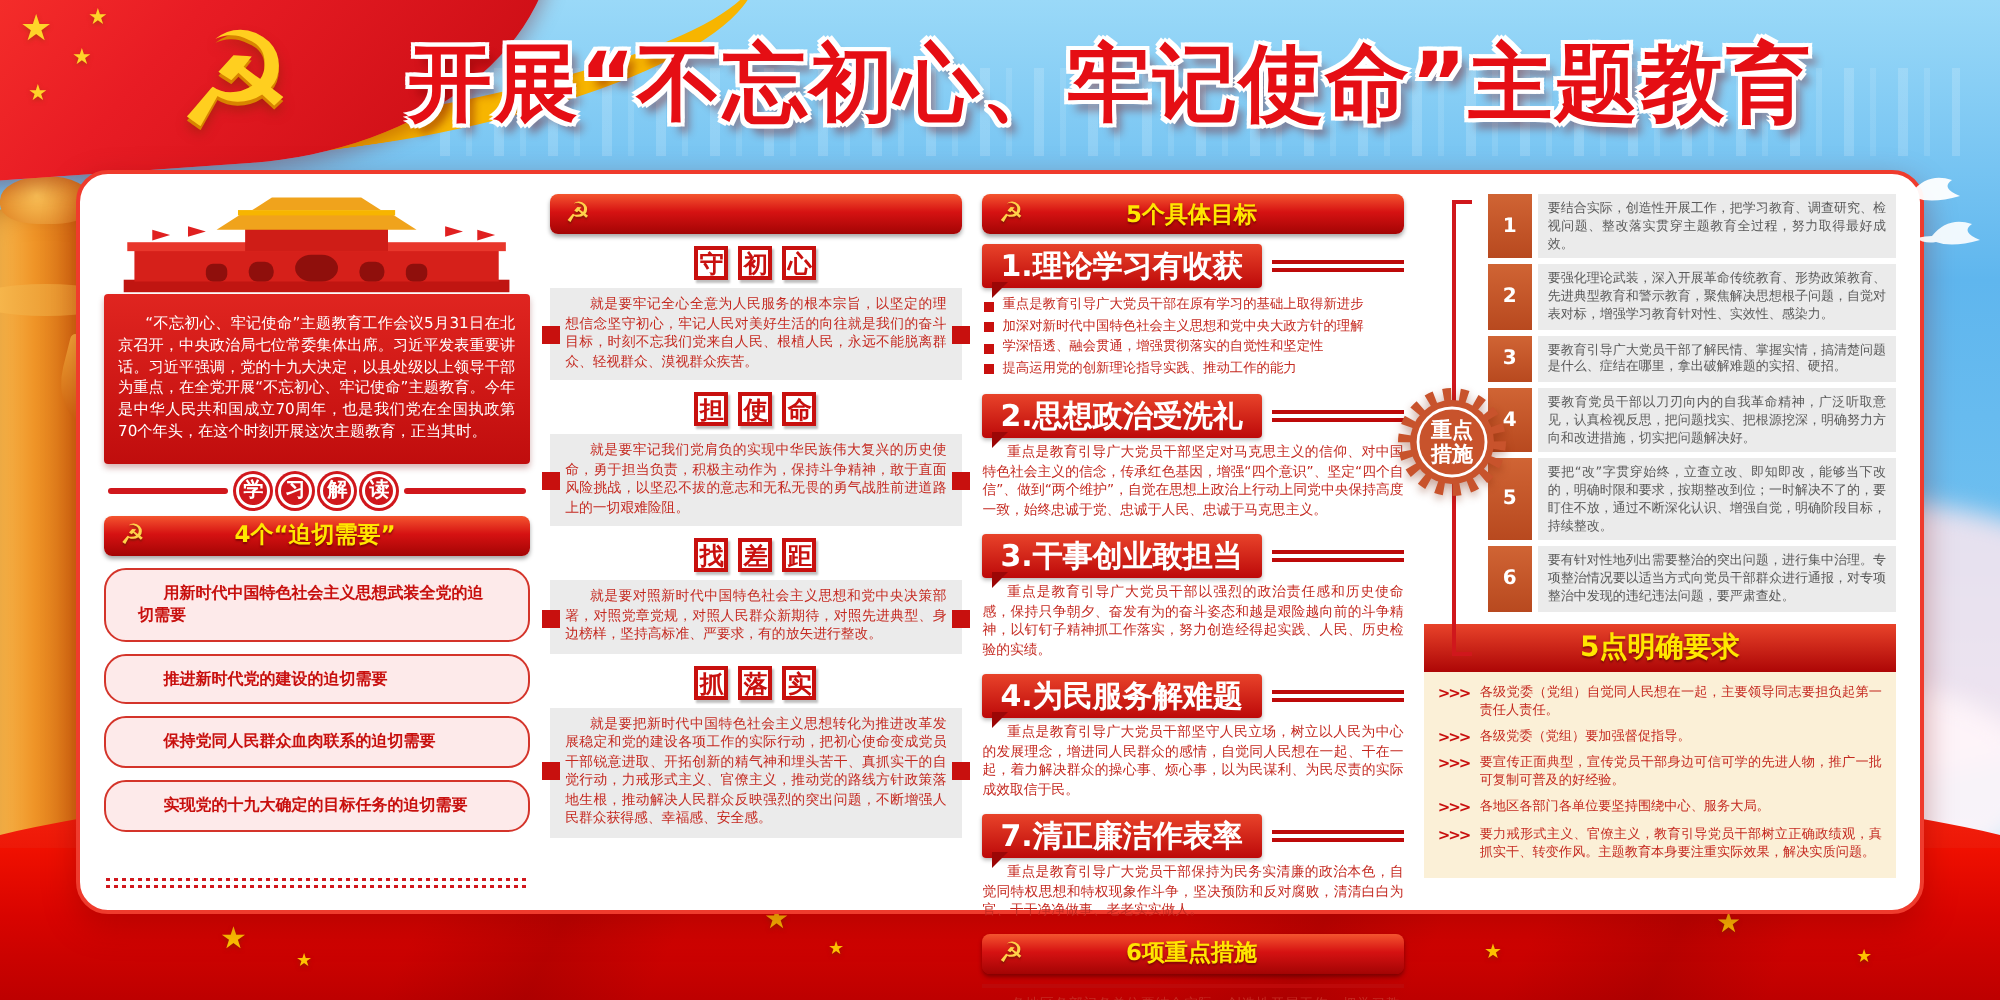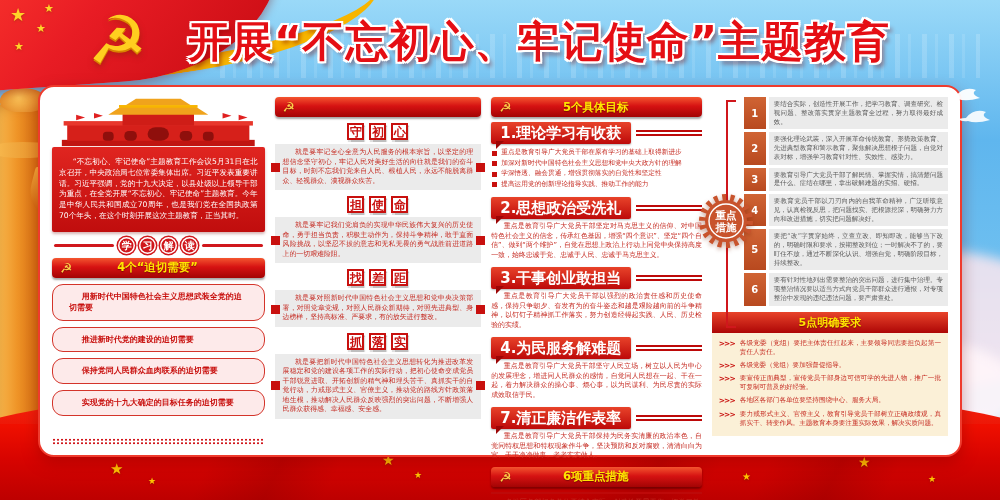--- a/index.html
+++ b/index.html
@@ -22,21 +22,21 @@
   .banner { position:absolute; left:0; top:0; width:1000px; height:86px; z-index:4; }
   .gold-swoosh { position:absolute; left:-40px; top:-46px; width:420px; height:120px;
     border:0 solid transparent; border-bottom:14px solid #f7b500; border-radius:50%;
     transform:rotate(-8deg); z-index:1; }
   .flag { position:absolute; left:-50px; top:-58px; width:330px; height:140px; background:linear-gradient(135deg,#ff3b2f 0%,#e81c24 45%,#c60b12 100%);
     border-radius:0 0 160px 40px / 0 0 110px 50px; transform:rotate(-4deg); z-index:2;
     box-shadow:0 4px 10px rgba(120,0,0,.35); }
   .flag-star { position:absolute; color:#ffd429; text-shadow:0 1px 2px rgba(140,60,0,.5); z-index:3; }
   .emblem-big { position:absolute; left:88px; top:2px; font-size:66px; line-height:78px; color:#ffcf1f;
     text-shadow:0 2px 0 #d88400,0 4px 6px rgba(120,40,0,.5); z-index:4; }
-  .main-title { position:absolute; left:114px; top:14px; width:850px; text-align:center;
+  .main-title { position:absolute; left:130px; top:14px; width:850px; text-align:center;
     font-size:42px; font-weight:bold; letter-spacing:1px; color:#e50e14; z-index:5;
     text-shadow:-2px -2px 0 #fff,2px -2px 0 #fff,-2px 2px 0 #fff,2px 2px 0 #fff,-2px 0 0 #fff,2px 0 0 #fff,0 -2px 0 #fff,0 2px 0 #fff,4px 5px 4px rgba(120,0,0,.45); }
 
   
   .huabiao { position:absolute; left:-6px; top:104px; width:58px; height:330px; z-index:2;
     background:linear-gradient(90deg,#fbc257 0%,#ef9427 40%,#d4690f 80%,#b5560c 100%);
     border-radius:10px 10px 4px 4px; box-shadow:inset 0 0 14px rgba(140,60,0,.5); }
   .huabiao::before { content:""; position:absolute; left:-8px; top:38px; width:74px; height:16px;
     background:linear-gradient(90deg,#fbc257,#e07e16); border-radius:50%; }
   .huabiao::after { content:""; position:absolute; left:6px; top:-16px; width:46px; height:24px;
@@ -118,21 +118,21 @@
     border-left:2.5px solid #d0171c; border-top:2.5px solid #d0171c; border-bottom:2.5px solid #d0171c; }
   .gear-badge { position:absolute; left:-14px; top:96px; z-index:2; filter:drop-shadow(0 2px 2px rgba(120,30,0,.4)); }
   .m-items { display:flex; flex-direction:column; gap:3px; margin-left:32px; }
   .m-item { display:flex; gap:3px; }
   .m-num { flex:0 0 22px; background:linear-gradient(180deg,#d06434,#b8491f); color:#fff;
     font-size:10px; font-weight:bold; display:flex; align-items:center; justify-content:center; }
   .m-text { flex:1; background:#ebebeb; color:#5a5a5a; font-size:6.5px; line-height:1.35;
     padding:3px 5px; text-align:justify; }
   .fivereq { margin-top:6px; }
   .fr-header { background:linear-gradient(180deg,#e8432a,#ad0606); color:#ffe600; text-align:center;
-    font-size:11px; font-weight:bold; padding:3px 0; text-shadow:0 1px 1px rgba(90,0,0,.6); }
+    font-size:14px; font-weight:bold; padding:3px 0; text-shadow:0 1px 1px rgba(90,0,0,.6); }
   .fr-box { background:#fbf0d7; padding:6px 7px 4px; }
   .fr-item { display:flex; gap:5px; margin-bottom:4px; }
   .fr-arrow { color:#c8100e; font-weight:bold; font-size:7.5px; letter-spacing:-1px; font-style:italic; flex:0 0 16px; line-height:1.3; }
   .fr-text { flex:1; color:#c52a21; font-size:6.6px; line-height:1.35; text-align:justify; }
 </style>
 </head>
 <body>
 
 <div class="cloud c1"></div>
 <div class="cloud c2"></div>
@@ -331,21 +331,21 @@
         <div class="m-num">6</div>
         <div class="m-text">要有针对性地列出需要整治的突出问题，进行集中治理。专项整治情况要以适当方式向党员干部群众进行通报，对专项整治中发现的违纪违法问题，要严肃查处。</div>
       </div>
     </div>
 
     <div class="fivereq">
       <div class="fr-header">5点明确要求</div>
       <div class="fr-box">
         <div class="fr-item">
           <span class="fr-arrow">&gt;&gt;&gt;</span>
-          <span class="fr-text">各级党委（党组）要把主体责任扛起来，主要领导同志要担负起第一责任人责任。</span>
+          <span class="fr-text">各级党委（党组）自觉同人民想在一起，主要领导同志要担负起第一责任人责任。</span>
         </div>
         <div class="fr-item">
           <span class="fr-arrow">&gt;&gt;&gt;</span>
           <span class="fr-text">各级党委（党组）要加强督促指导。</span>
         </div>
         <div class="fr-item">
           <span class="fr-arrow">&gt;&gt;&gt;</span>
           <span class="fr-text">要宣传正面典型，宣传党员干部身边可信可学的先进人物，推广一批可复制可普及的好经验。</span>
         </div>
         <div class="fr-item">

